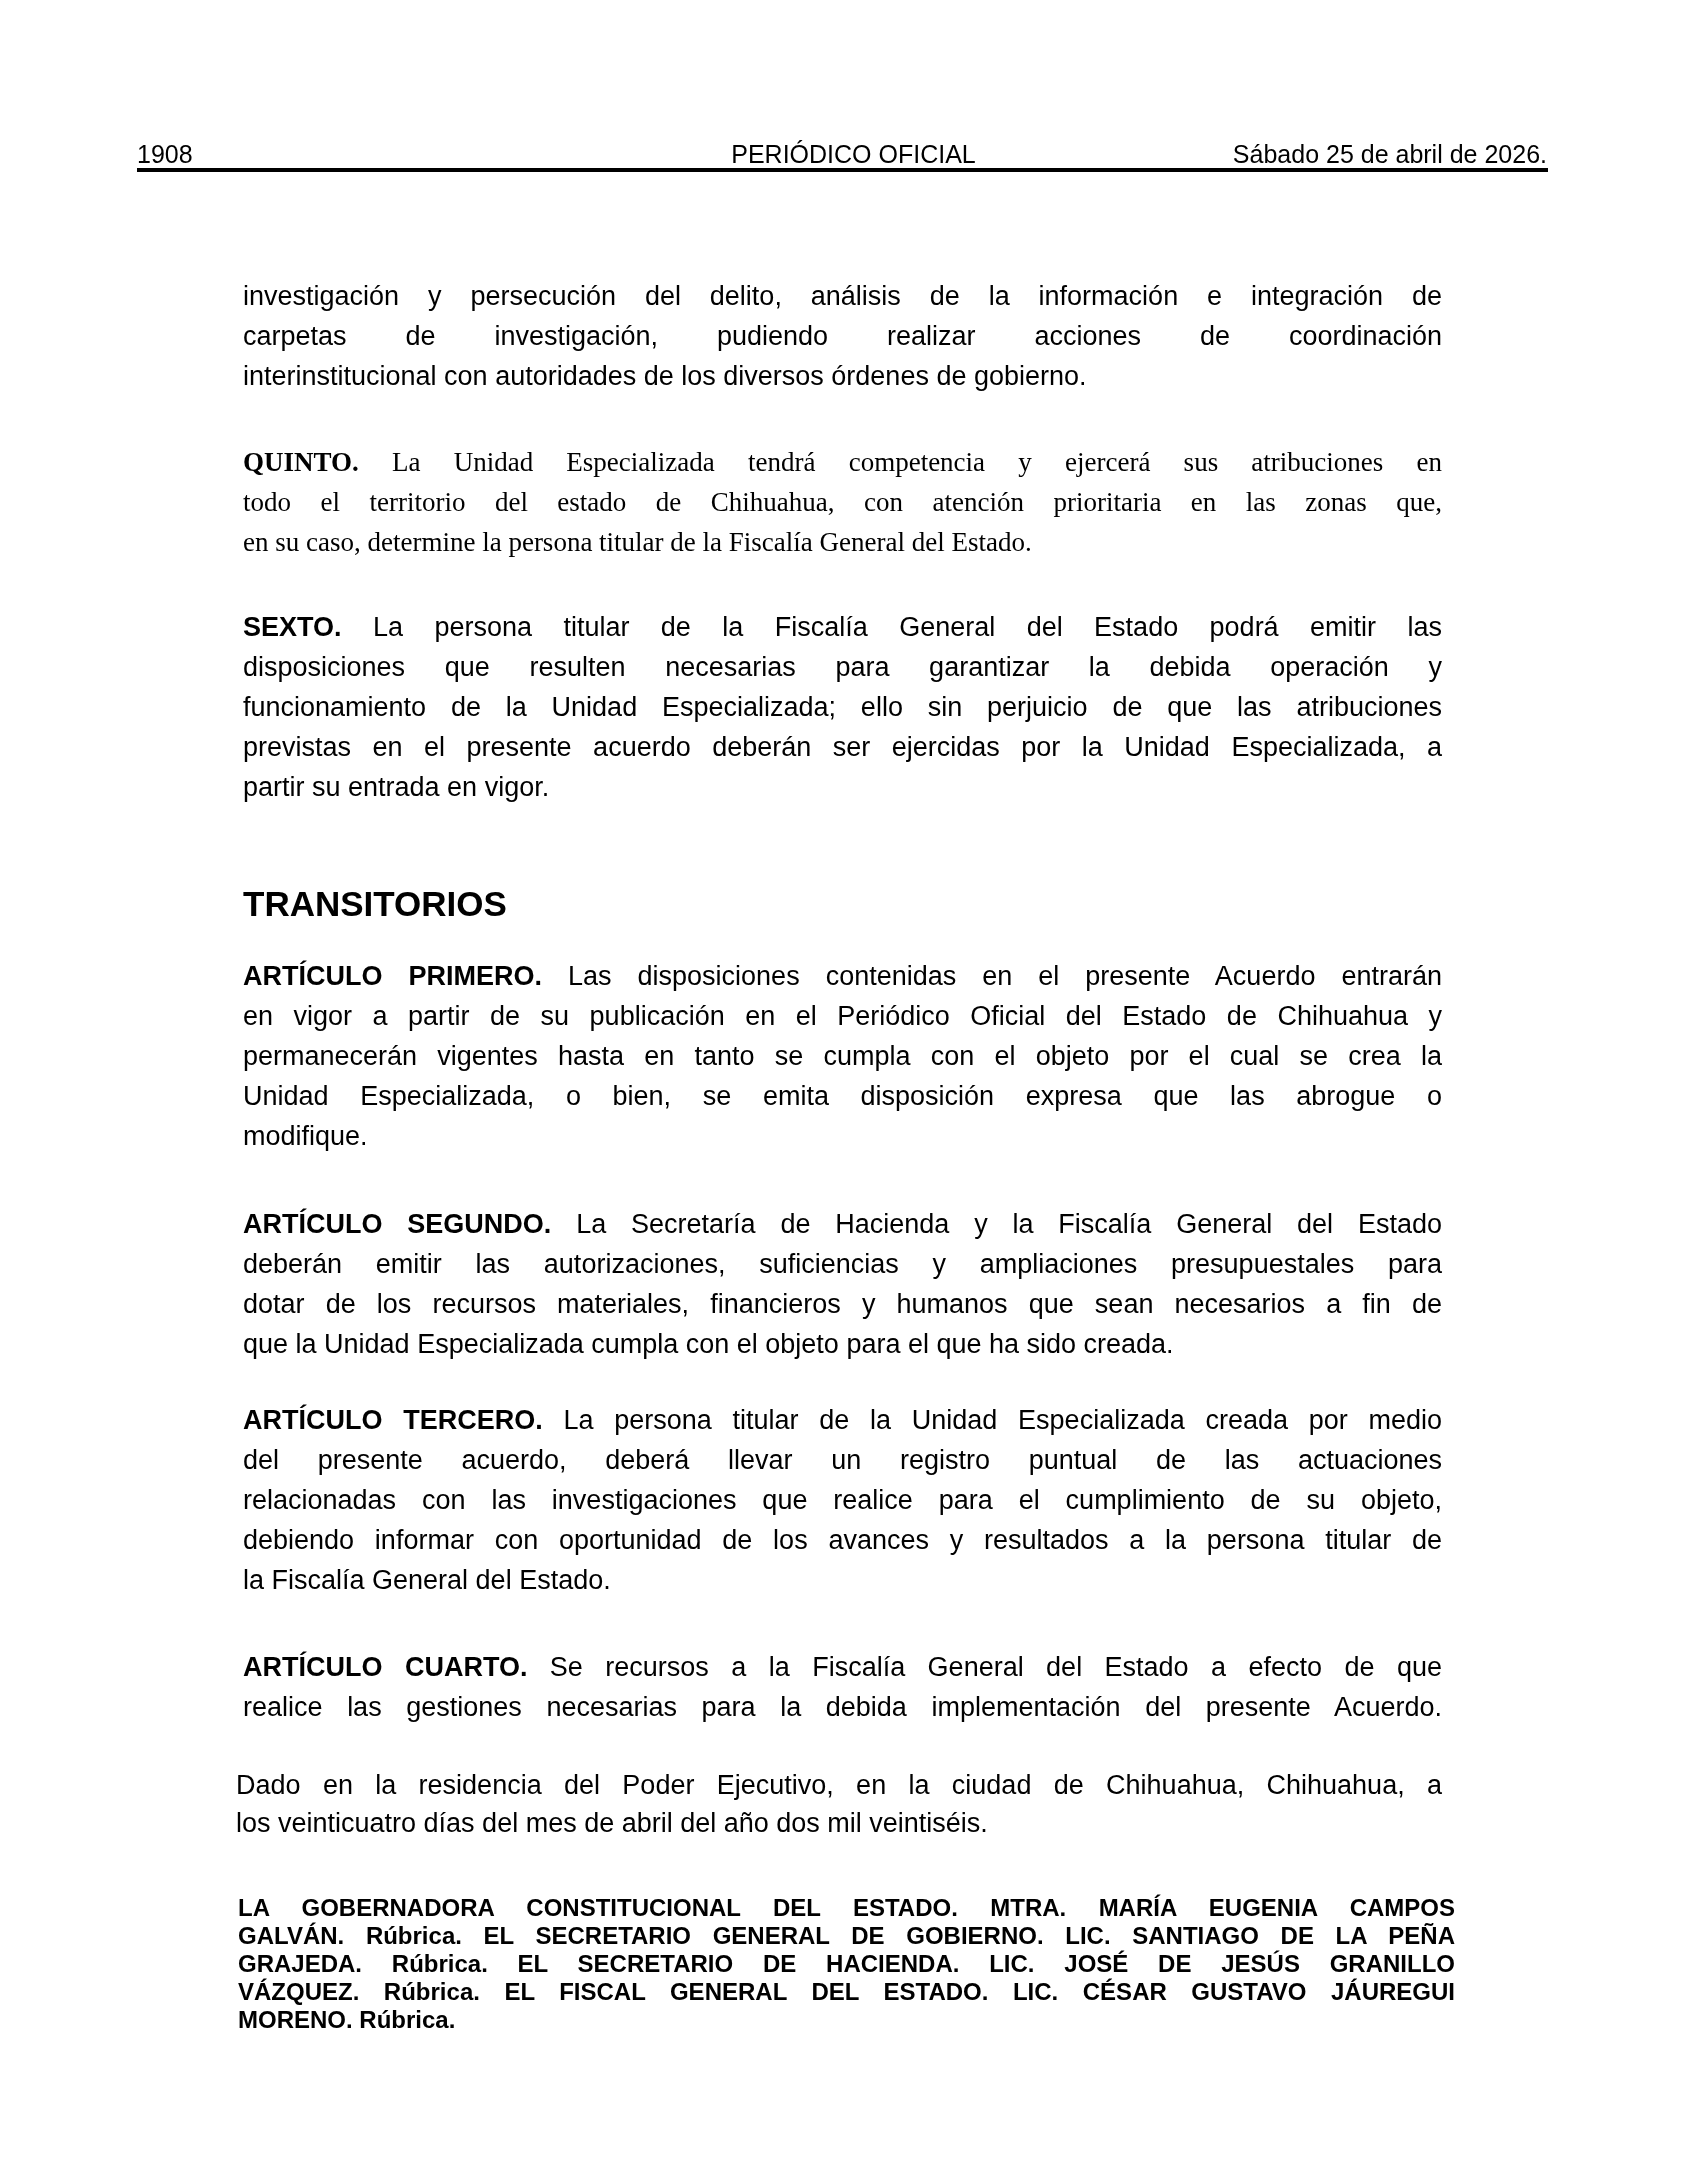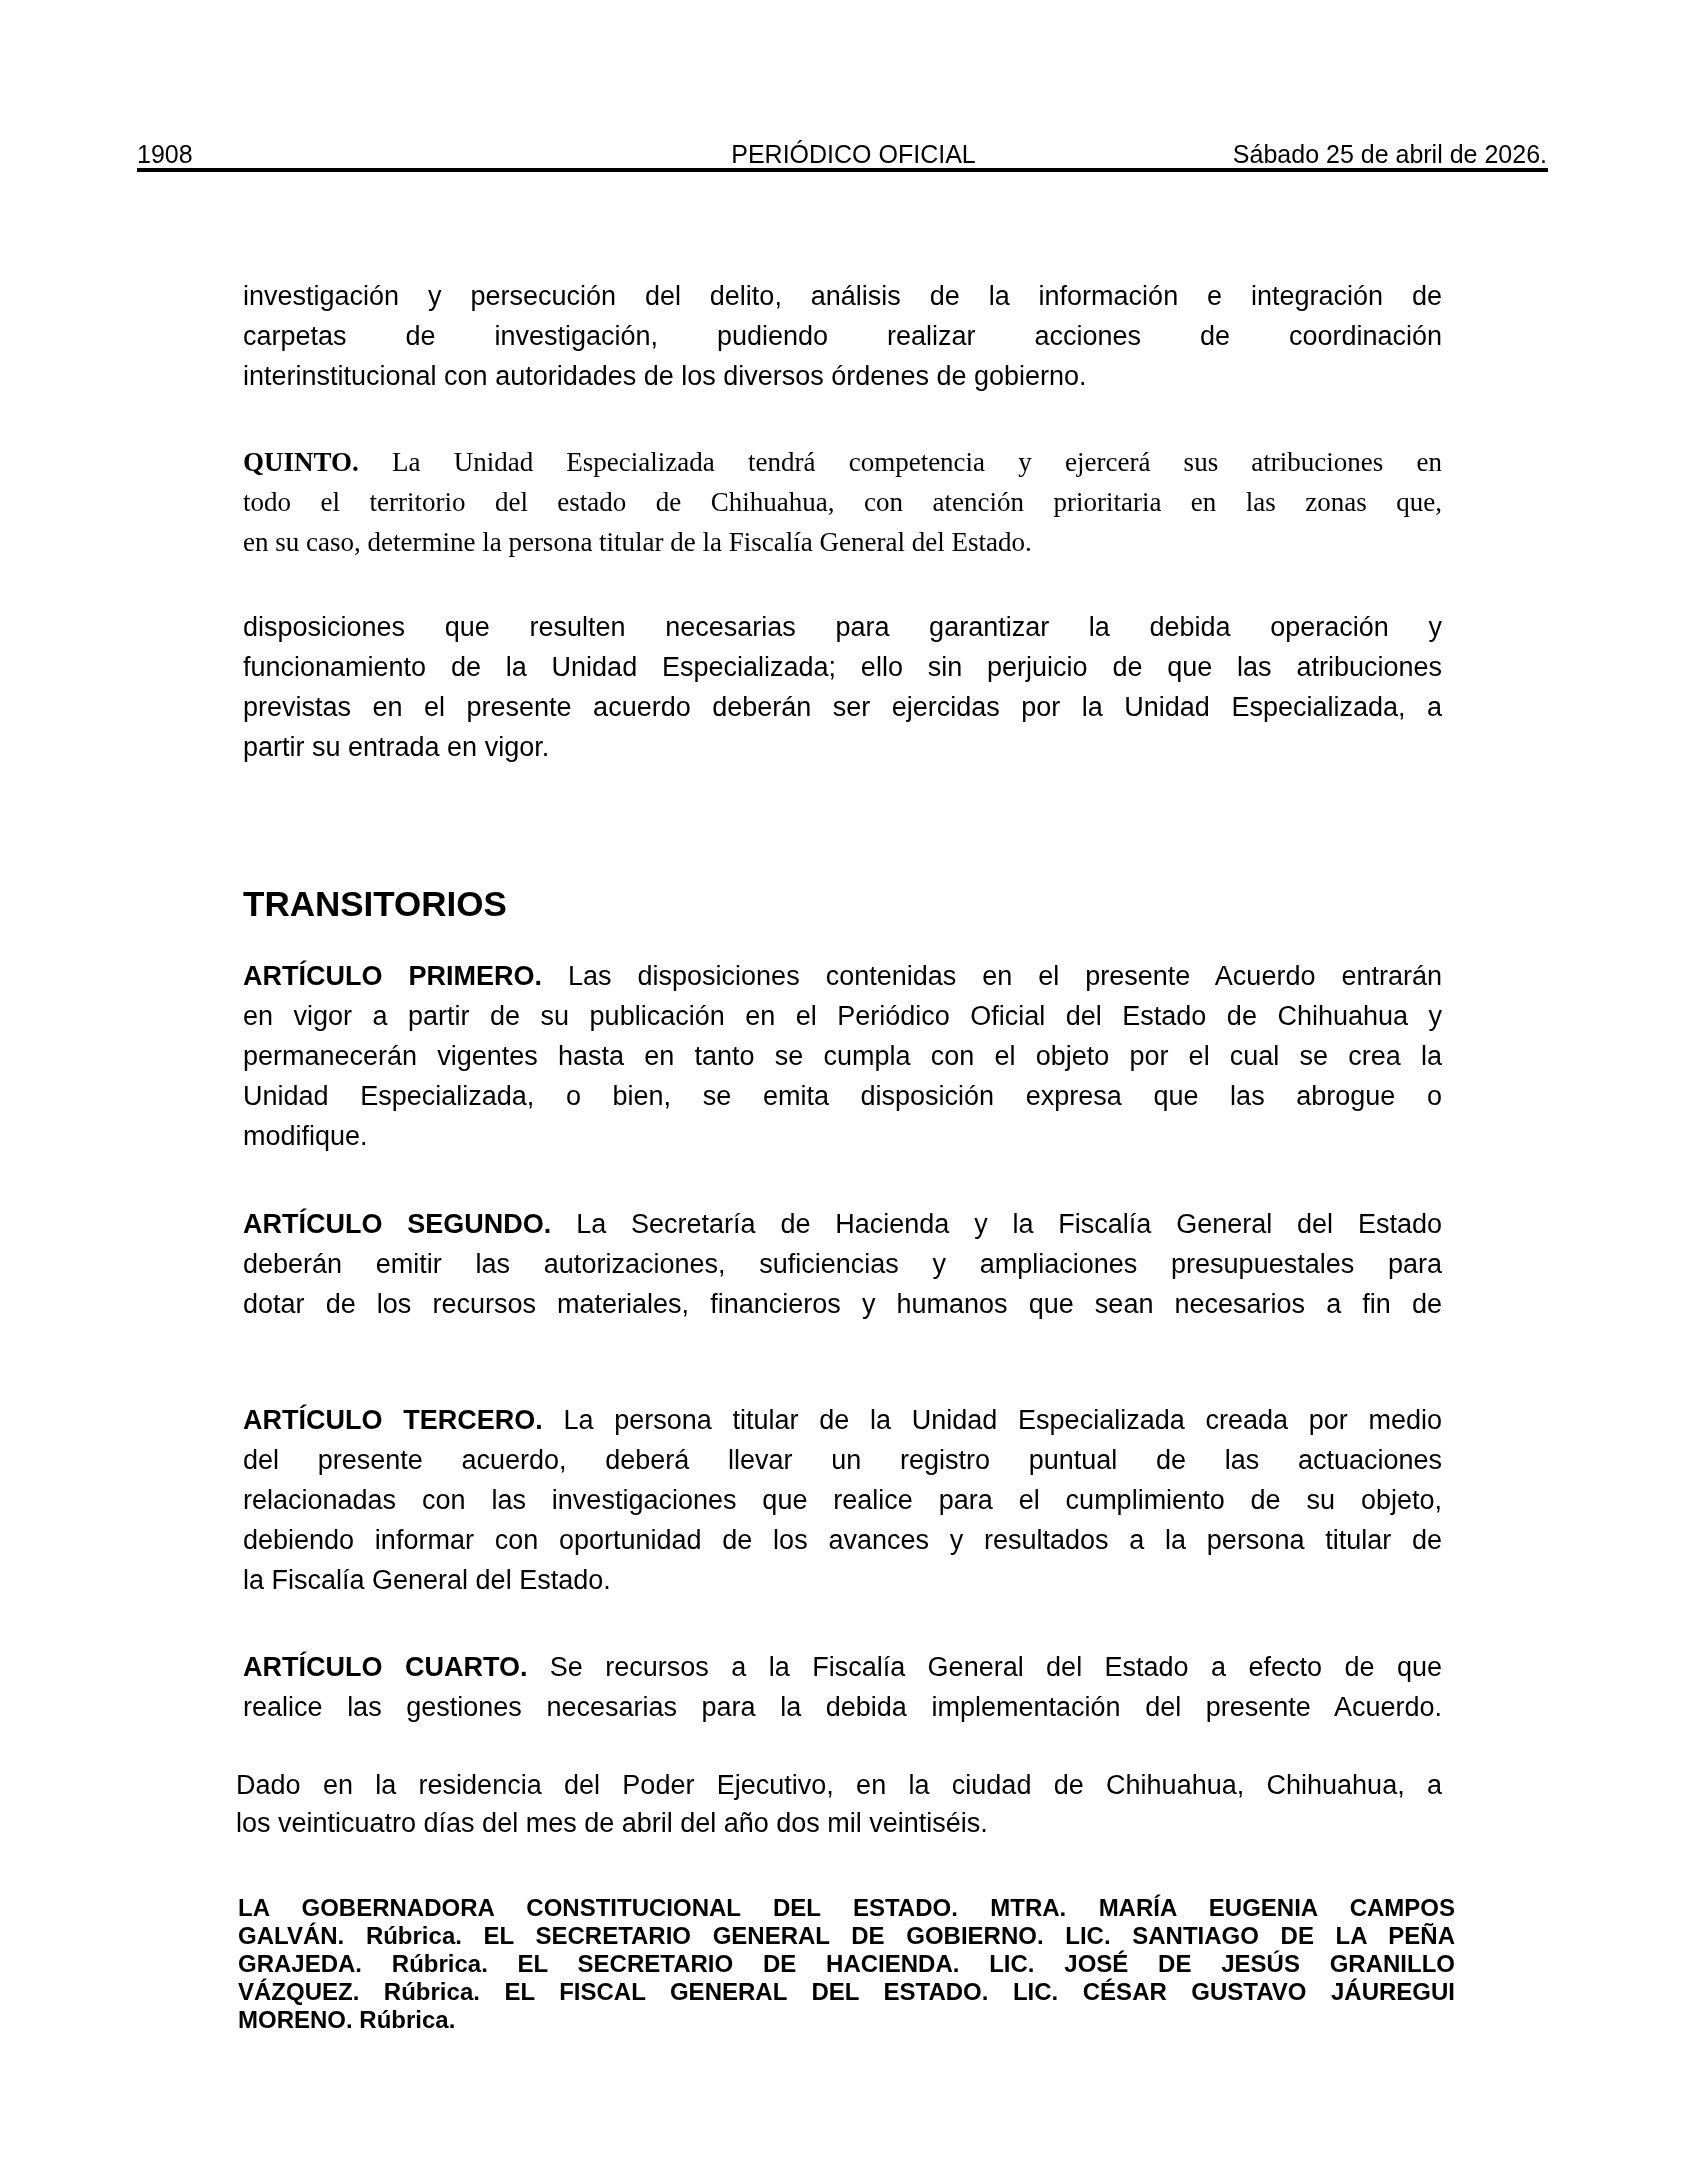--- a/index.html
+++ b/index.html
@@ -48,40 +48,42 @@
   <span class="line last">interinstitucional con autoridades de los diversos órdenes de gobierno.</span>
 </div>
 
 <div id="p-quinto" class="block">
   <span class="line"><b class="lead">QUINTO.</b><span> La Unidad Especializada tendrá competencia y ejercerá sus atribuciones en</span></span>
   <span class="line">todo el territorio del estado de Chihuahua, con atención prioritaria en las zonas que,</span>
   <span class="line last">en su caso, determine la persona titular de la Fiscalía General del Estado.</span>
 </div>
 
 <div id="p-sexto" class="block">
+  <span class="line"><b class="lead">SEXTO.</b><span> La persona titular de la Fiscalía General del Estado podrá emitir las</span></span>
   <span class="line">disposiciones que resulten necesarias para garantizar la debida operación y</span>
   <span class="line">funcionamiento de la Unidad Especializada; ello sin perjuicio de que las atribuciones</span>
   <span class="line">previstas en el presente acuerdo deberán ser ejercidas por la Unidad Especializada, a</span>
   <span class="line last">partir su entrada en vigor.</span>
 </div>
 
 <div id="h-trans" class="heading">TRANSITORIOS</div>
 
 <div id="p-primero" class="block">
   <span class="line"><b class="lead">ARTÍCULO PRIMERO.</b><span> Las disposiciones contenidas en el presente Acuerdo entrarán</span></span>
   <span class="line">en vigor a partir de su publicación en el Periódico Oficial del Estado de Chihuahua y</span>
   <span class="line">permanecerán vigentes hasta en tanto se cumpla con el objeto por el cual se crea la</span>
   <span class="line">Unidad Especializada, o bien, se emita disposición expresa que las abrogue o</span>
   <span class="line last">modifique.</span>
 </div>
 
 <div id="p-segundo" class="block">
   <span class="line"><b class="lead">ARTÍCULO SEGUNDO.</b><span> La Secretaría de Hacienda y la Fiscalía General del Estado</span></span>
   <span class="line">deberán emitir las autorizaciones, suficiencias y ampliaciones presupuestales para</span>
   <span class="line">dotar de los recursos materiales, financieros y humanos que sean necesarios a fin de</span>
+  <span class="line last">que la Unidad Especializada cumpla con el objeto para el que ha sido creada.</span>
 </div>
 
 <div id="p-tercero" class="block">
   <span class="line"><b class="lead">ARTÍCULO TERCERO.</b><span> La persona titular de la Unidad Especializada creada por medio</span></span>
   <span class="line">del presente acuerdo, deberá llevar un registro puntual de las actuaciones</span>
   <span class="line">relacionadas con las investigaciones que realice para el cumplimiento de su objeto,</span>
   <span class="line">debiendo informar con oportunidad de los avances y resultados a la persona titular de</span>
   <span class="line last">la Fiscalía General del Estado.</span>
 </div>
 

